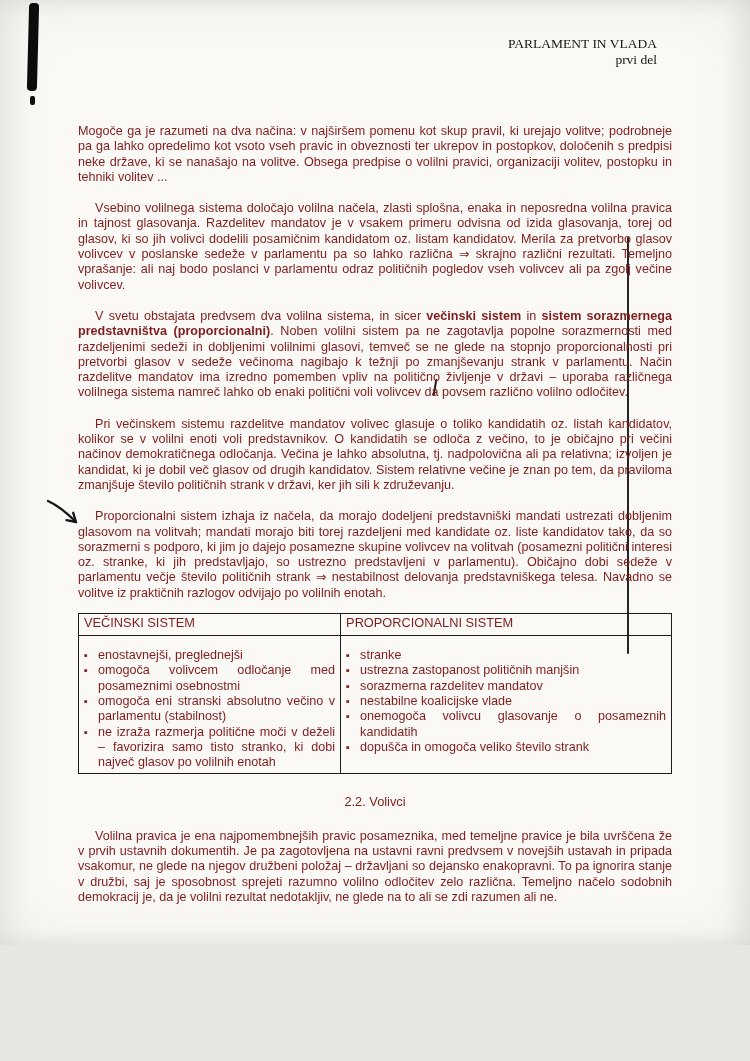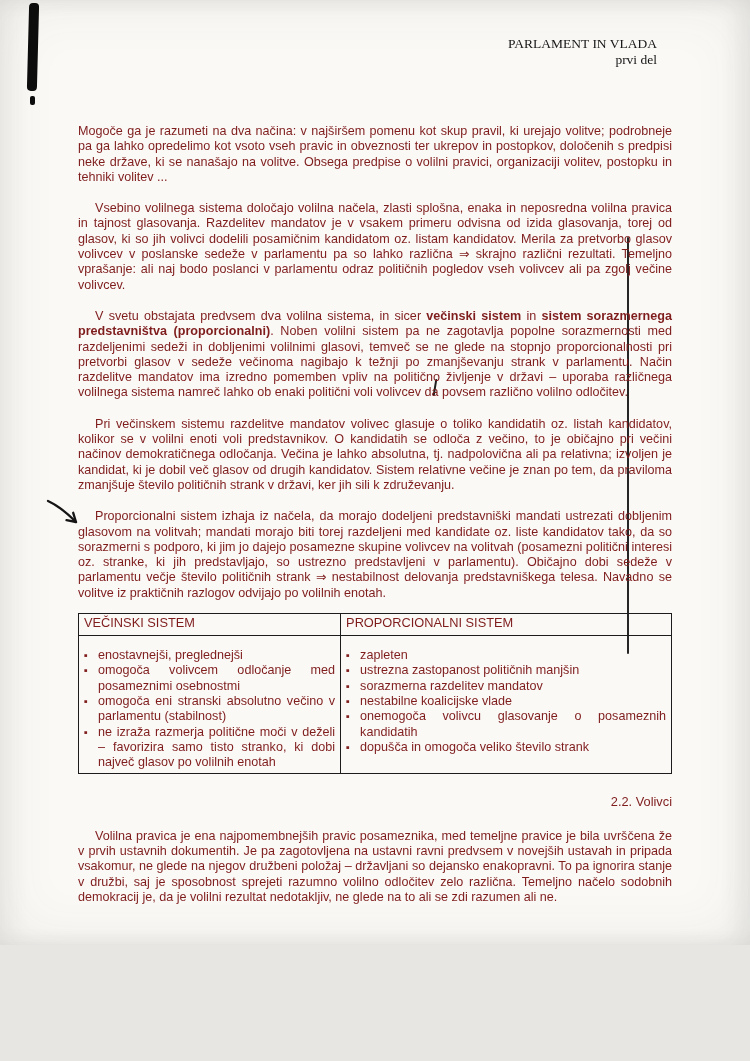--- a/index.html
+++ b/index.html
@@ -20,21 +20,21 @@
   p.para{margin:0 0 16px;text-indent:17px;}
   p.noindent{text-indent:0;}
   p.tight{margin:2px 0 0;}
   .vs-table{width:100%;border-collapse:collapse;margin:12px 0 0;table-layout:fixed;}
   .vs-table th,.vs-table td{border:1.4px solid #1c1c1c;padding:1px 5px 3px;font-weight:normal;text-align:left;vertical-align:top;}
   .vs-table th{font-size:12.8px;height:17px;}
   .col-left{width:44.2%;}
   ul.bullets{margin:0;padding:11px 0 0;list-style:none;}
   ul.bullets li{padding-left:14px;text-align:justify;line-height:15.3px;}
   ul.bullets li::before{content:"▪";display:inline-block;width:14px;margin-left:-14px;font-size:11px;}
-  .section-heading{font-size:12.8px;font-weight:normal;margin:20px 0 19px;text-align:right;text-indent:0;}
+  .section-heading{font-size:12.8px;font-weight:normal;margin:20px 0 19px;text-align:center;text-indent:0;}
   .footer{position:absolute;left:0;top:1030px;width:100%;height:14px;
     font-family:"Liberation Sans","DejaVu Sans",sans-serif;font-size:9.5px;color:#2b2b2b;text-align:center;}
   .footer-url{position:absolute;left:59px;top:0;}
   .footer-page{position:absolute;right:79px;top:0;}
   .ink{position:absolute;background:#0c0c0c;}
   .art-top{left:28px;top:3px;width:10px;height:88px;border-radius:4px;transform:rotate(1.5deg);}
   .art-top2{left:30px;top:96px;width:5px;height:9px;border-radius:2px;}
   .art-bottom{left:25px;top:986px;width:11px;height:75px;border-radius:4px;}
   .art-bottom2{left:21px;top:1002px;width:17px;height:42px;border-radius:8px;}
   .pen-line-right{left:627px;top:237px;width:2px;height:417px;background:#262626;border-radius:1px;}
@@ -85,21 +85,21 @@
           <td>
             <ul class="bullets">
                 <li>enostavnejši, preglednejši</li>
                 <li>omogoča volivcem odločanje med posameznimi osebnostmi</li>
                 <li>omogoča eni stranski absolutno večino v parlamentu (stabilnost)</li>
                 <li>ne izraža razmerja politične moči v deželi – favorizira samo tisto stranko, ki dobi največ glasov po volilnih enotah</li>
               </ul>
           </td>
           <td>
             <ul class="bullets">
-                <li>zapleten</li>
+                <li>stranke</li>
                 <li>ustrezna zastopanost političnih manjšin</li>
                 <li>sorazmerna razdelitev mandatov</li>
                 <li>nestabilne koalicijske vlade</li>
                 <li>onemogoča volivcu glasovanje o posameznih kandidatih</li>
                 <li>dopušča in omogoča veliko število strank</li>
               </ul>
           </td>
         </tr>
       </tbody>
     </table>

